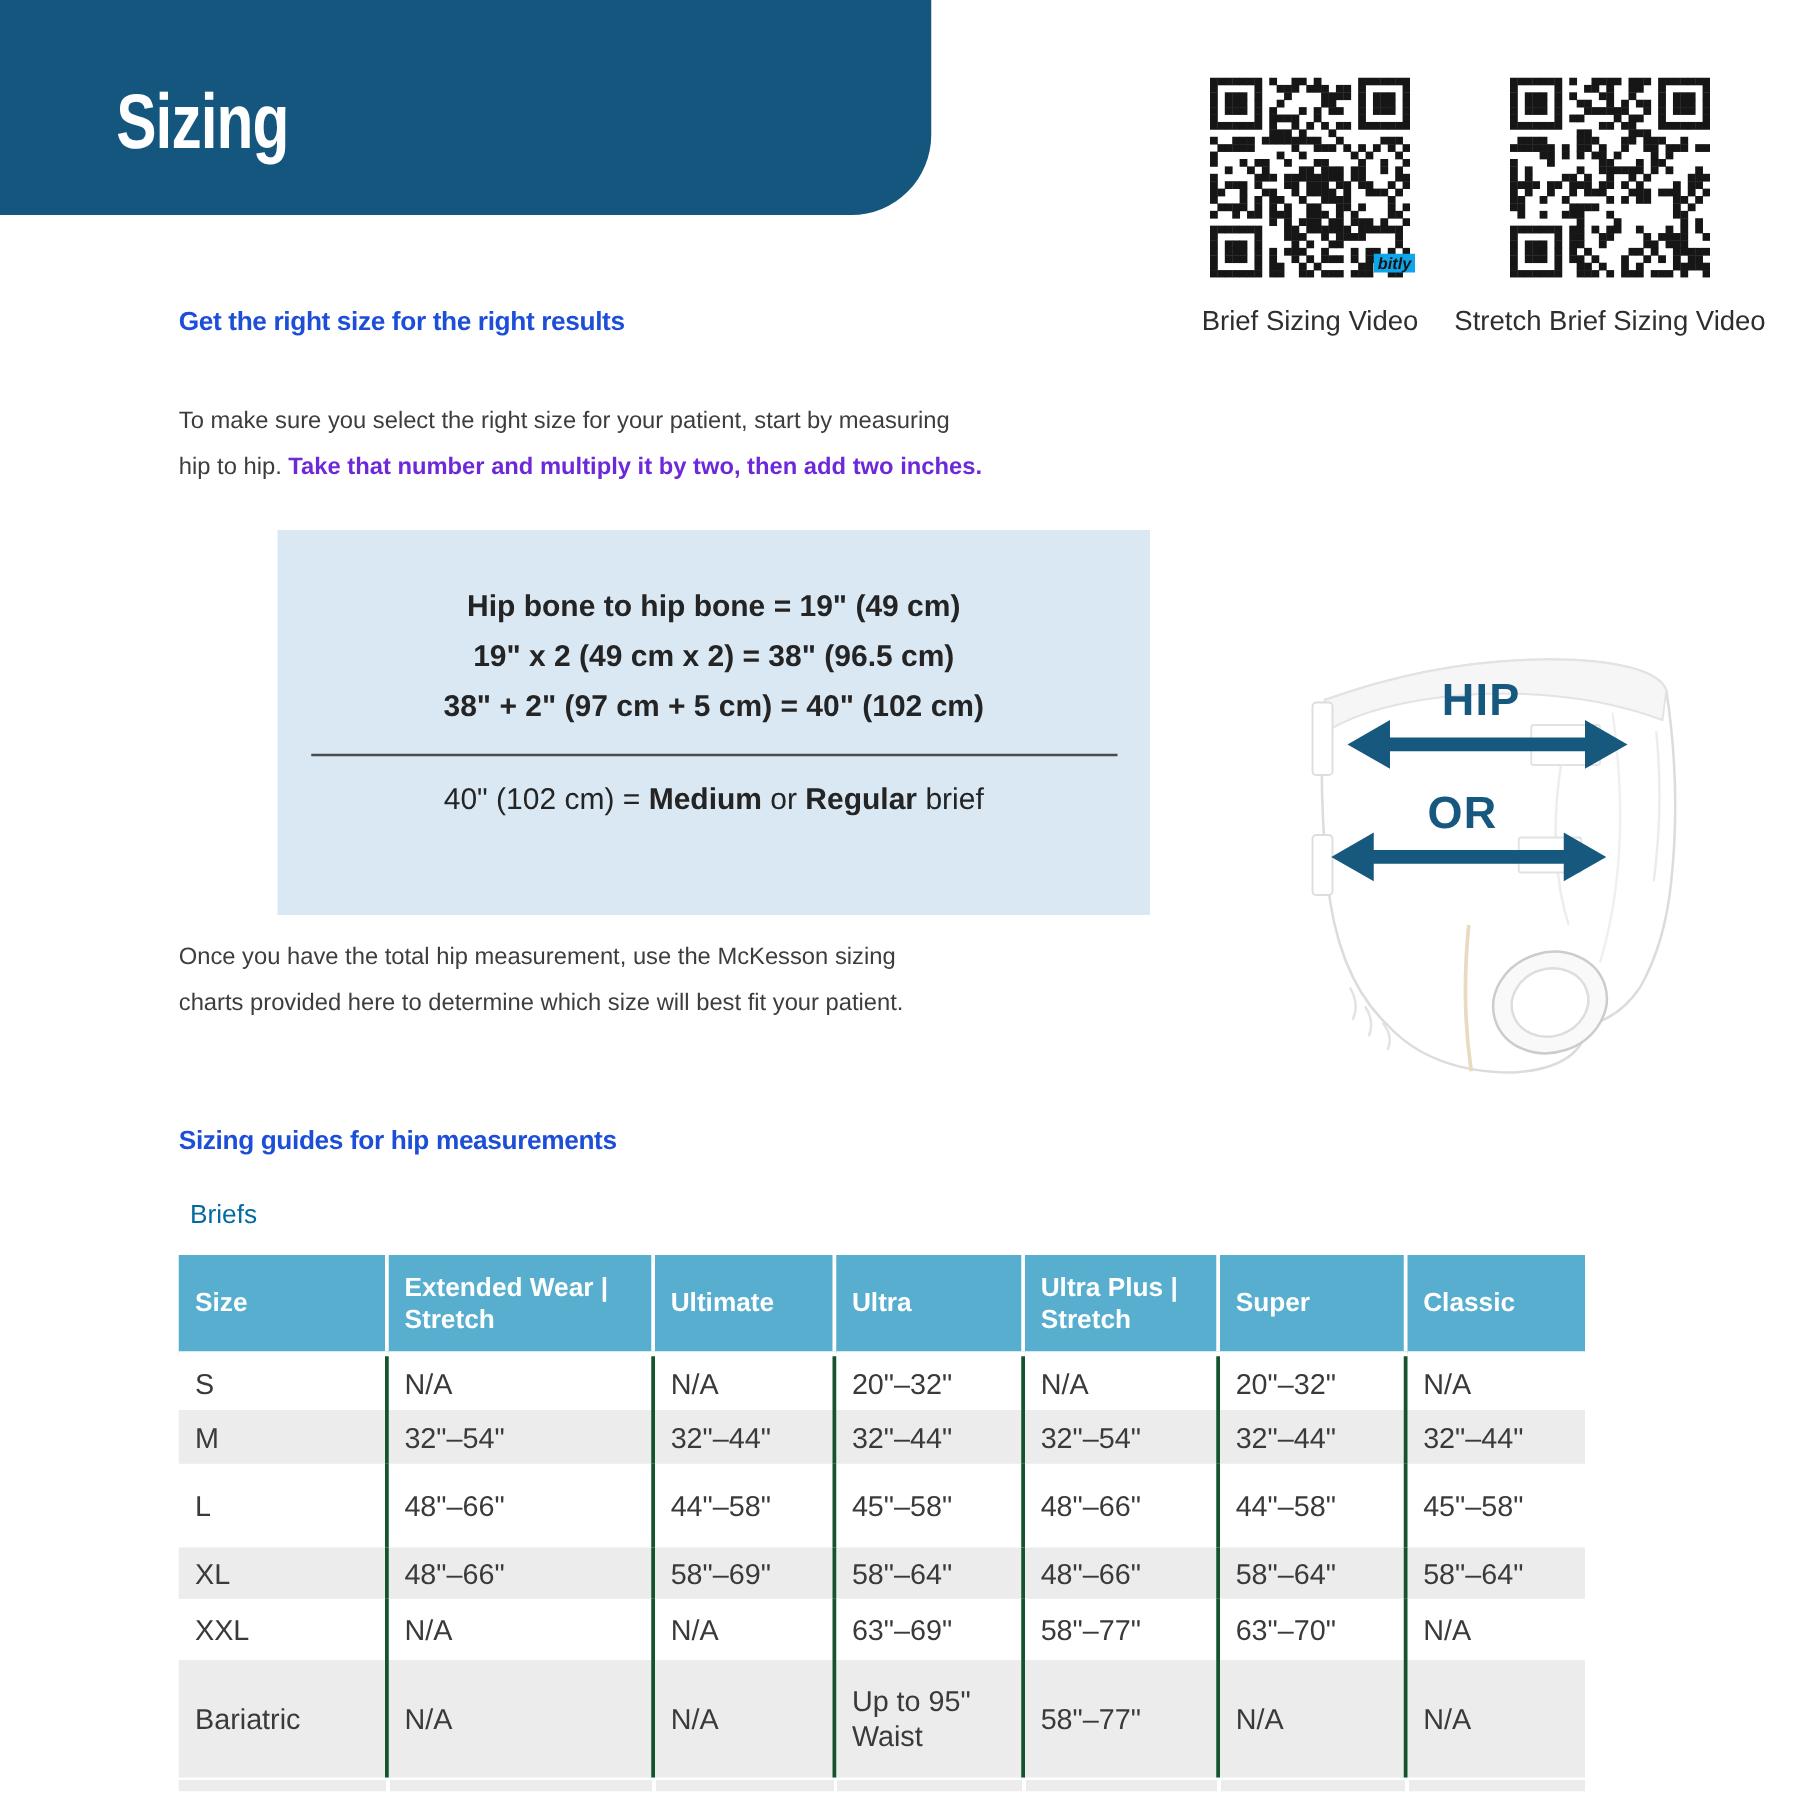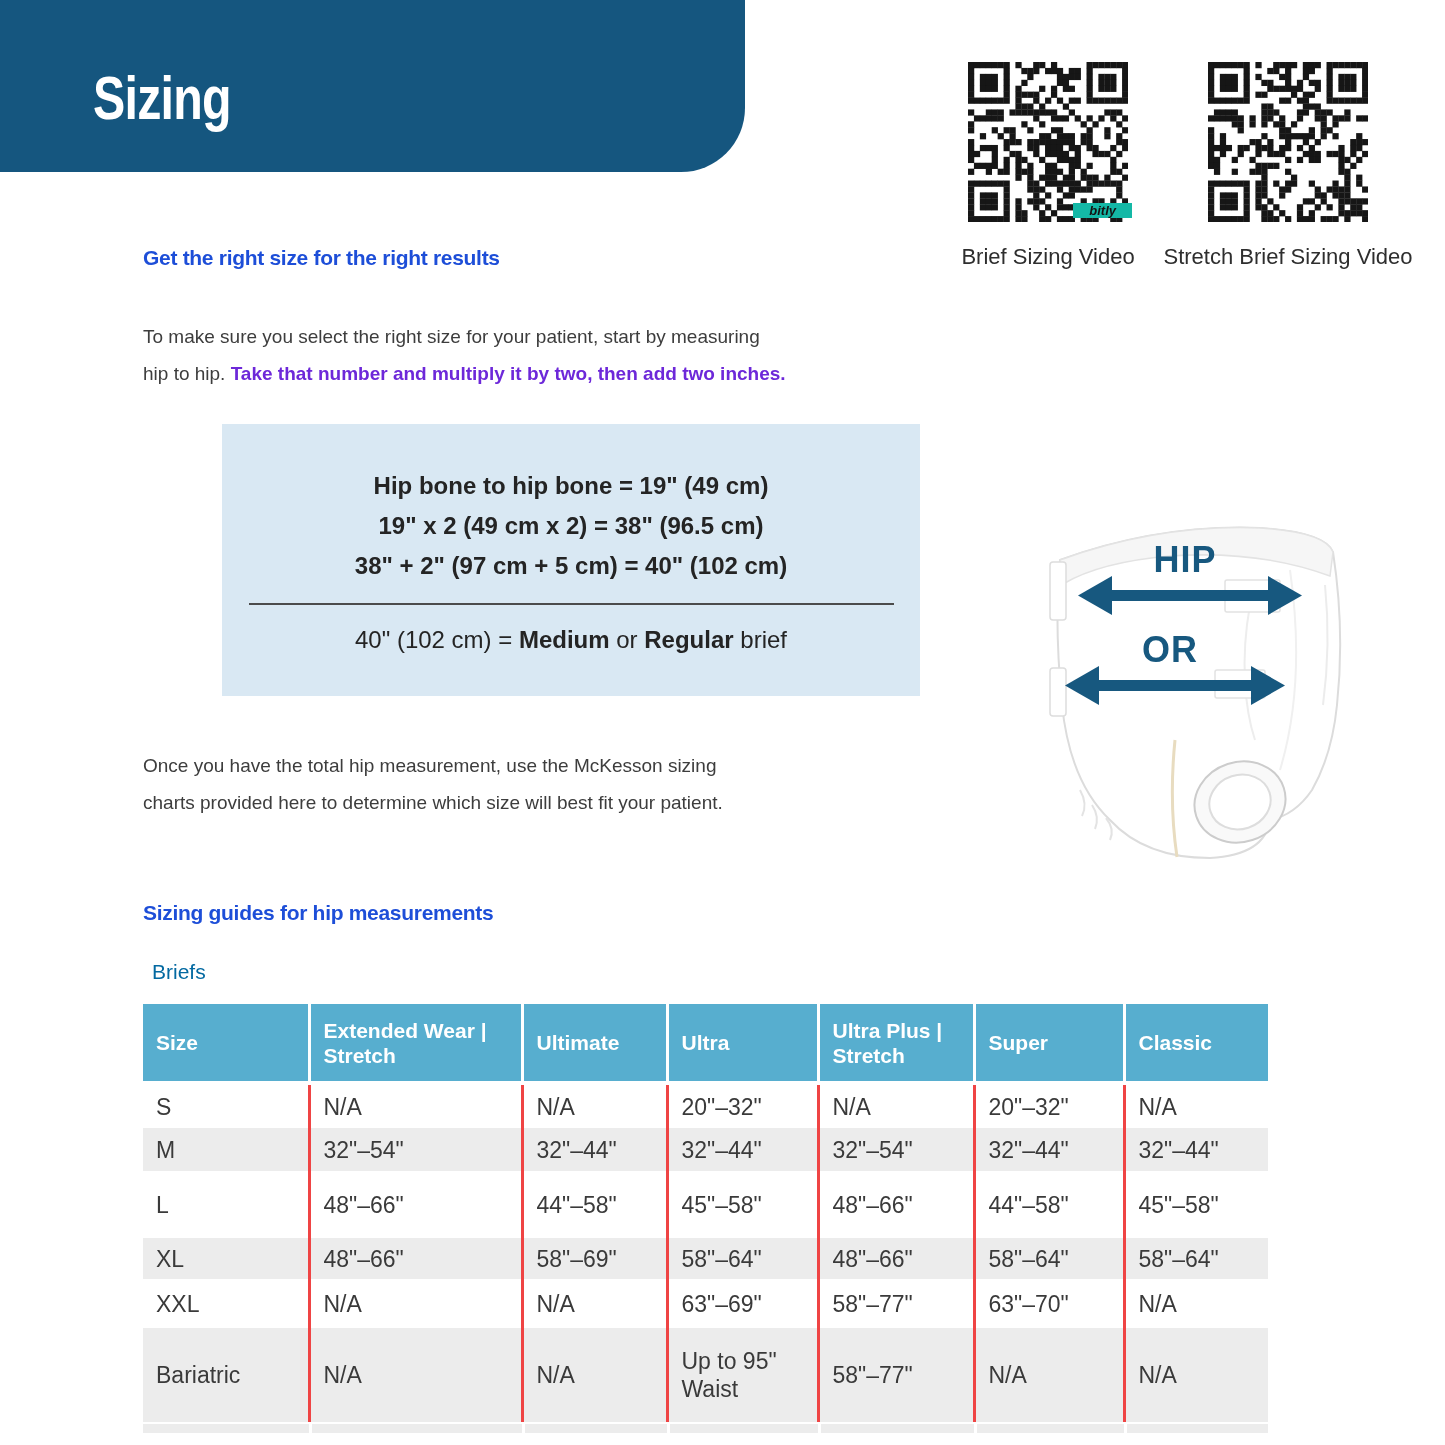--- a/index.html
+++ b/index.html
@@ -9,38 +9,38 @@
   
   .banner{position:absolute;left:0;top:0;width:745px;height:172px;
           background:#15567F;border-bottom-right-radius:64px;}
   .banner-title{position:absolute;left:93px;top:62px;margin:0;color:#fff;
           font-size:62px;font-weight:700;transform:scaleX(.78);transform-origin:left center;
           letter-spacing:-1px;white-space:nowrap;}
 
   
   .qr{position:absolute;width:160px;height:160px;top:62px;}
   #qr1{left:968px;} #qr2{left:1208px;}
-  .bitly{position:absolute;right:-4px;bottom:4px;background:#14b8a6;color:#141414;
-         font-size:13px;font-style:italic;font-weight:700;padding:0 16px;line-height:15px;}
+  .bitly{position:absolute;right:-4px;bottom:4px;background:#0ea5e9;color:#141414;
+         font-size:13px;font-style:italic;font-weight:700;padding:0 3px;line-height:15px;}
   .qr-caption{position:absolute;top:242px;font-size:22px;color:#2e2e2e;
          text-align:center;line-height:29px;}
   #cap1{left:930px;width:236px;} #cap2{left:1162px;width:252px;}
 
   
   .h2{position:absolute;margin:0;color:#1d4ed8;font-size:21px;font-weight:700;
       letter-spacing:-.3px;white-space:nowrap;}
   #intro-heading{left:143px;top:246px;}
   #guide-heading{left:143px;top:901px;}
   .para{position:absolute;font-size:19px;color:#3d3d3d;line-height:37px;}
   #intro-para{left:143px;top:318px;width:940px;}
   #after-para{left:143px;top:747px;width:940px;}
   .bold-blue{color:#6d28d9;font-weight:700;}
 
   
-  .calc-box{position:absolute;left:222px;top:424px;width:698px;height:272px;
+  .calc-box{position:absolute;left:222px;top:424px;width:698px;height:308px;
         background:#D9E8F3;text-align:center;color:#242424;}
   .calc-lines{margin-top:42px;}
   .calc-line{font-size:24px;font-weight:700;line-height:40px;}
   .calc-divider{width:645px;height:2px;background:#4b4b4b;margin:17px auto 0 auto;}
   .calc-result{font-size:24px;margin-top:21px;font-weight:400;}
   .calc-result b{font-weight:700;margin-top:20px;}
 
   
   .brief-figure{position:absolute;left:1040px;top:510px;width:310px;height:362px;}
   .brief-figure text{font-family:"Liberation Sans",sans-serif;font-weight:700;
@@ -50,21 +50,21 @@
   .briefs-label{position:absolute;left:152px;top:960px;font-size:21px;font-weight:400;color:#0369a1;}
 
   
   .size-table{position:absolute;left:143px;top:1004px;width:1125px;
         border-collapse:collapse;table-layout:fixed;}
   .size-table th{background:#57AECF;color:#fff;font-size:21px;font-weight:700;
         text-align:left;vertical-align:middle;height:77px;padding:0 8px 0 13px;
         line-height:25px;border-left:3px solid #fff;border-bottom:4px solid #fff;}
   .size-table th:first-child{border-left:none;}
   .size-table td{font-size:23px;color:#3a3a3a;vertical-align:middle;
-        padding:0 8px 0 13px;line-height:28px;border-left:3px solid #ef4444;}
+        padding:0 8px 0 13px;line-height:28px;border-left:3px solid #14532d;}
   .size-table td:first-child{border-left:none;}
   tr.gray td{background:#ECECEC;}
   tr.rS td{height:43px;} tr.rM td{height:43px;} tr.rL td{height:67px;}
   tr.rXL td{height:41px;} tr.rXXL td{height:49px;} tr.rB td{height:94px;}
 
   
   .row-sliver{position:absolute;left:143px;top:1424px;width:1125px;height:9px;
      background:linear-gradient(90deg,
        #ECECEC 0 166px, #fff 166px 169px,
        #ECECEC 169px 379px, #fff 379px 382px,

